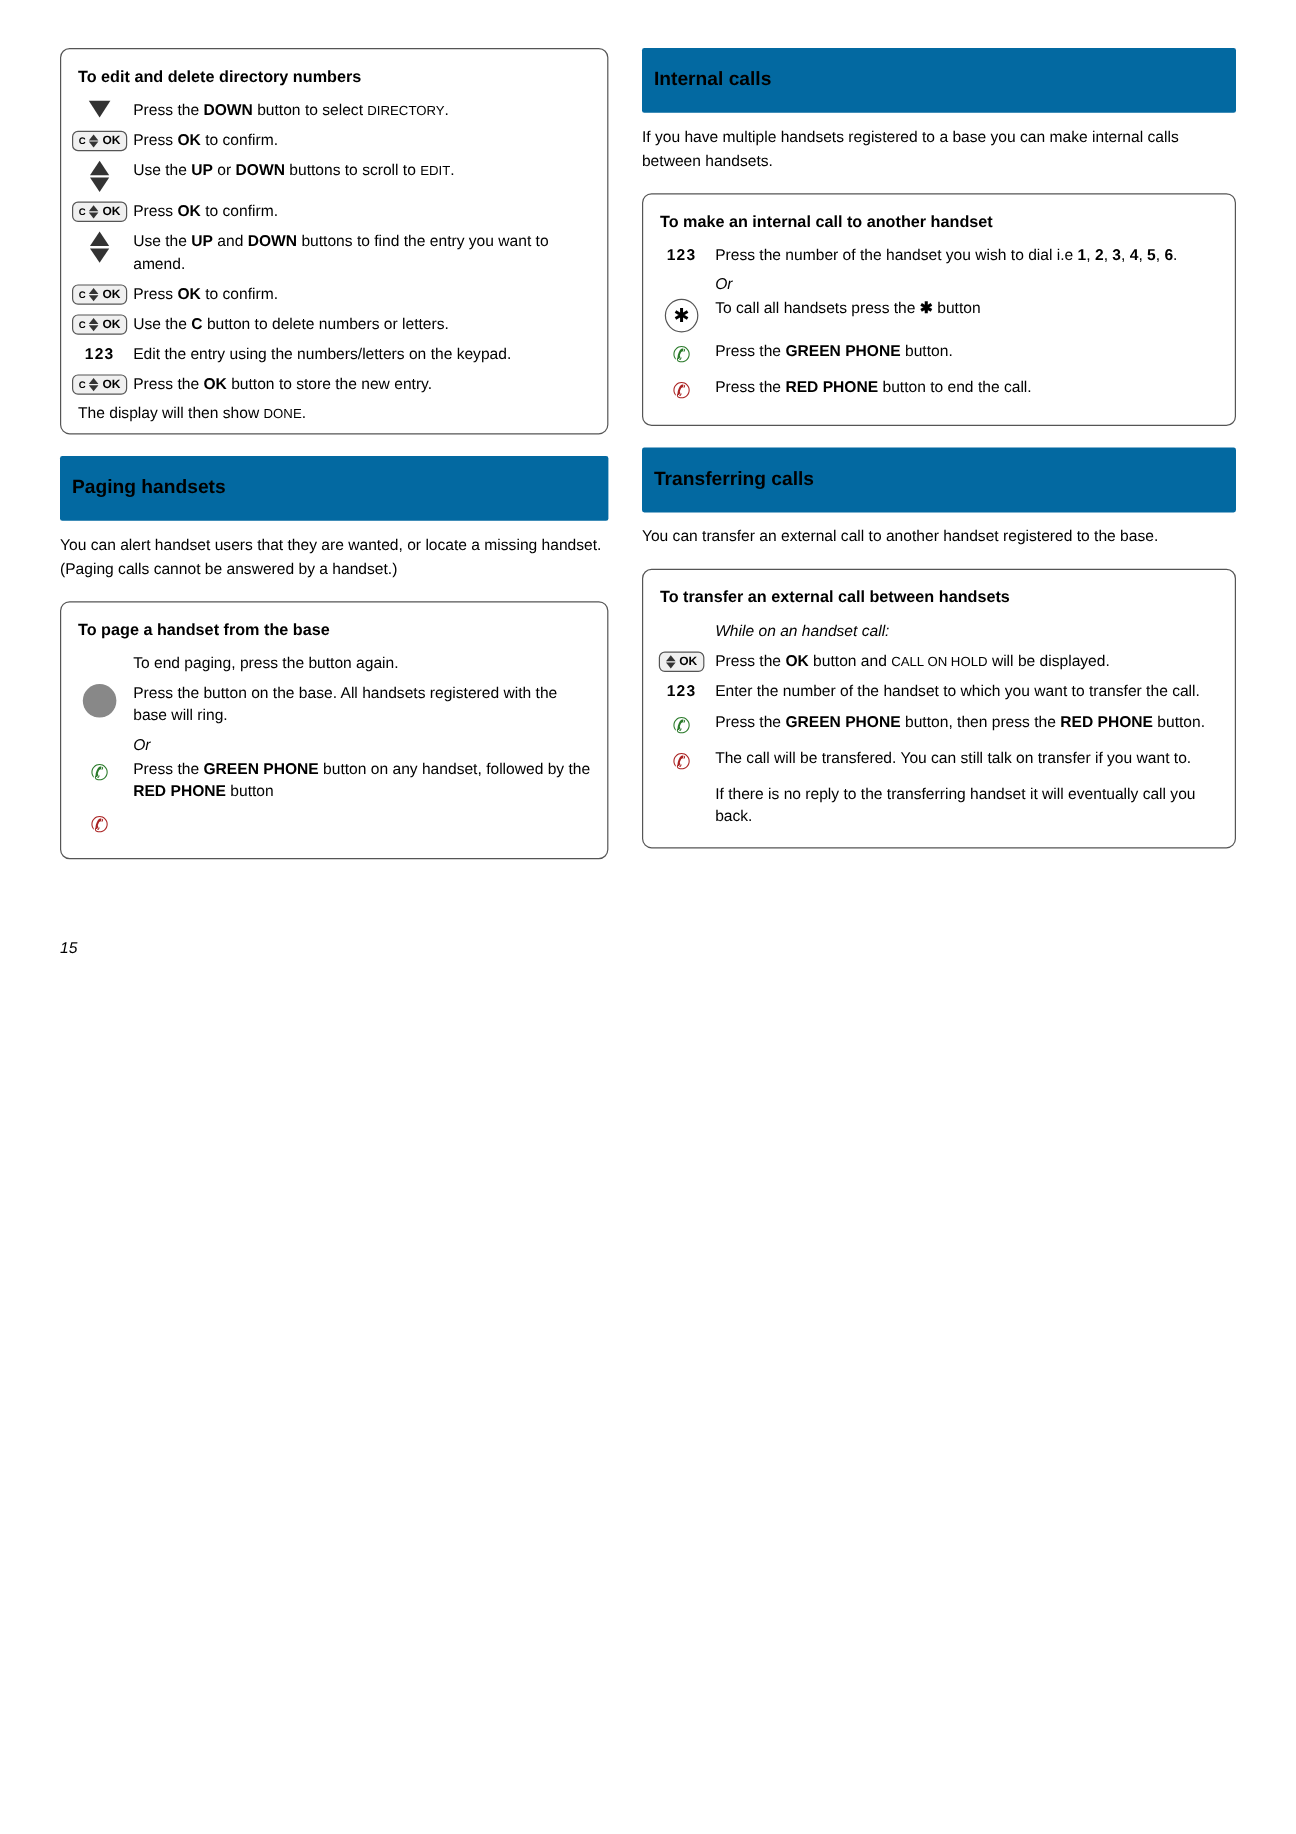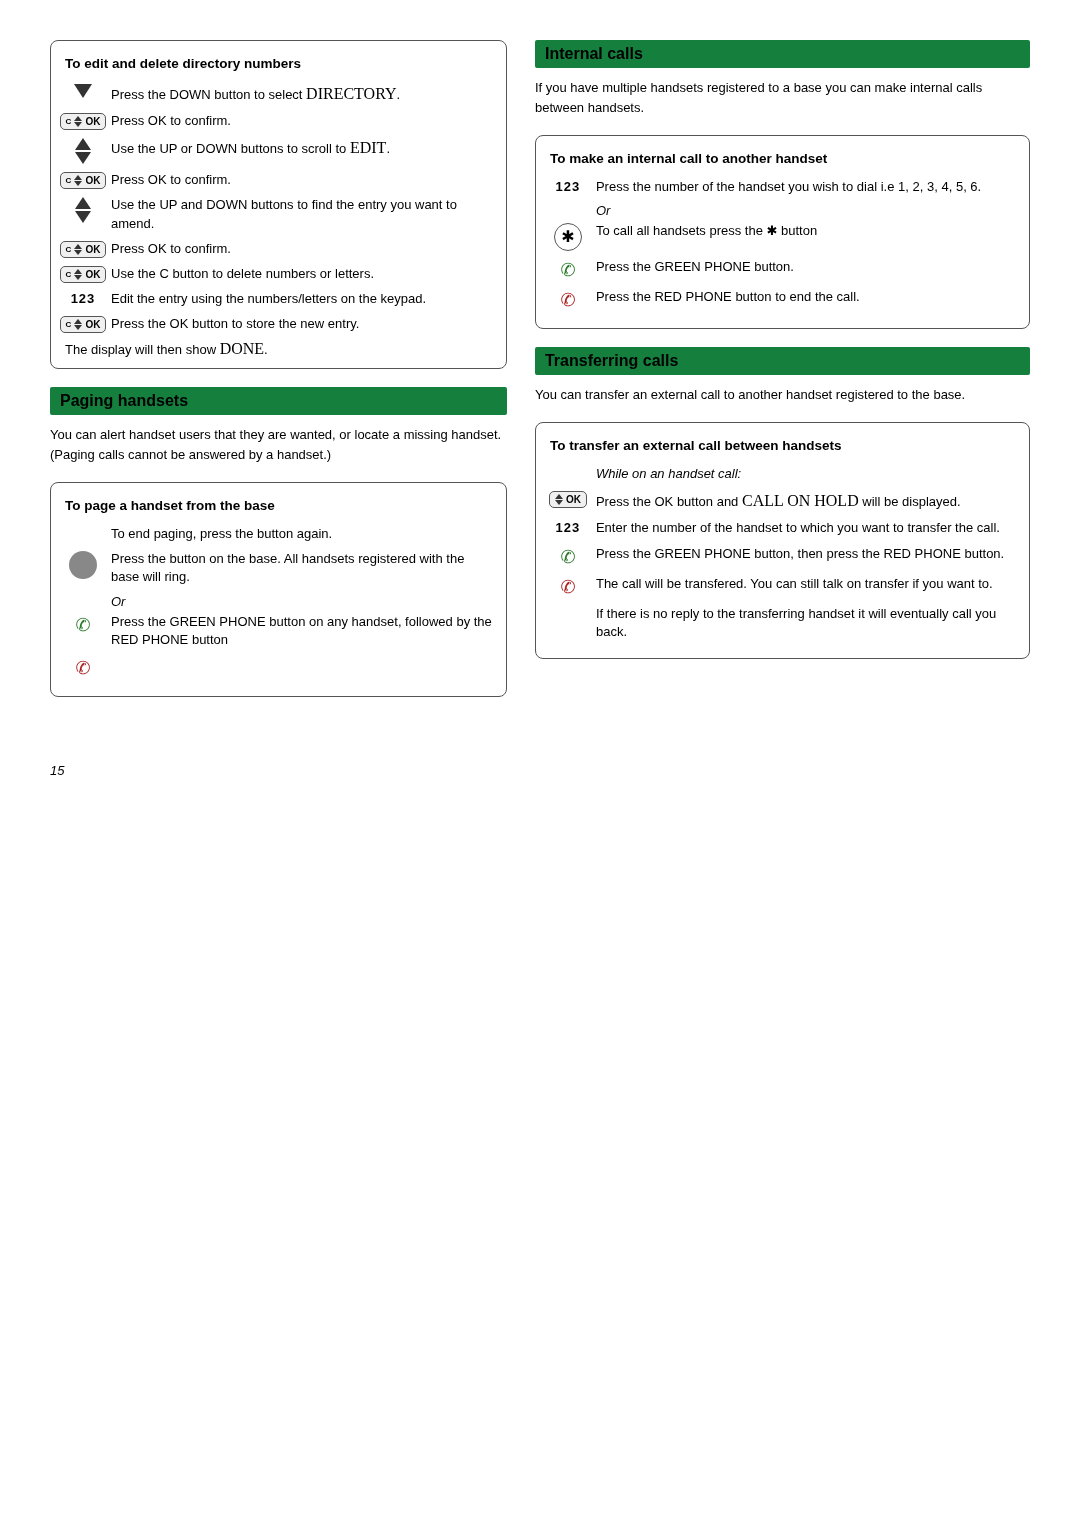--- a/index.html
+++ b/index.html
@@ -34,22 +34,22 @@
     }
     .instruction-box .box-title {
       font-weight: bold;
       font-size: 13.5px;
       margin-bottom: 10px;
       line-height: 1.3;
     }
 
     
     .section-header {
-      background: #15803d;
-      padding: 5px 10px;
+      background: #0369a1;
+      padding: 18px 10px;
       font-size: 16px;
       font-weight: bold;
       margin-bottom: 10px;
       border-radius: 2px;
     }
 
     .section-body {
       margin-bottom: 18px;
       font-size: 13px;
       line-height: 1.5;
@@ -178,22 +178,22 @@
       font-size: 13px;
     }
 
     
     .page-num {
       margin-top: 48px;
       font-style: italic;
       font-size: 13px;
     }
 
-    b { font-weight: normal; }
-    code { font-family: Liberation Serif, serif; font-size: 16px; }
+    b { font-weight: bold; }
+    code { font-family: Liberation Sans, sans-serif; font-size: 11px; }
 
     .display-show {
       margin-top: 6px;
       margin-left: 0px;
       font-size: 13px;
     }
   </style>
 </head>
 <body>
 

